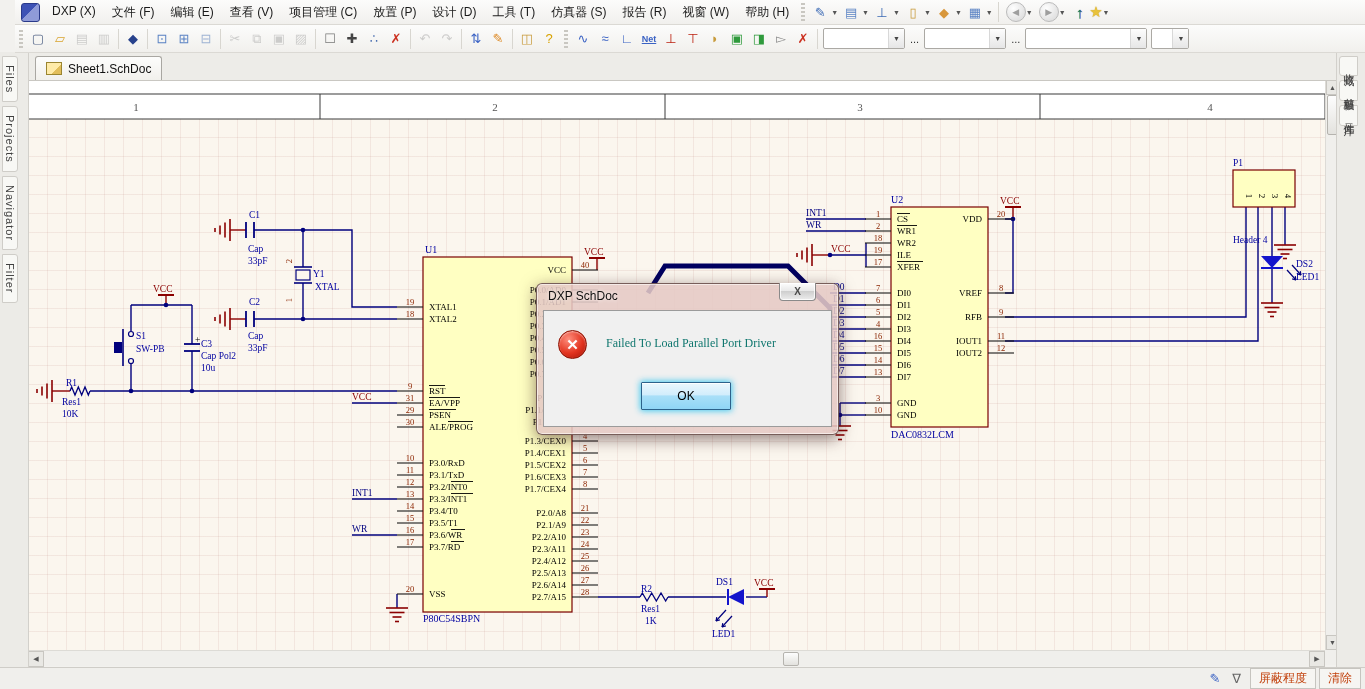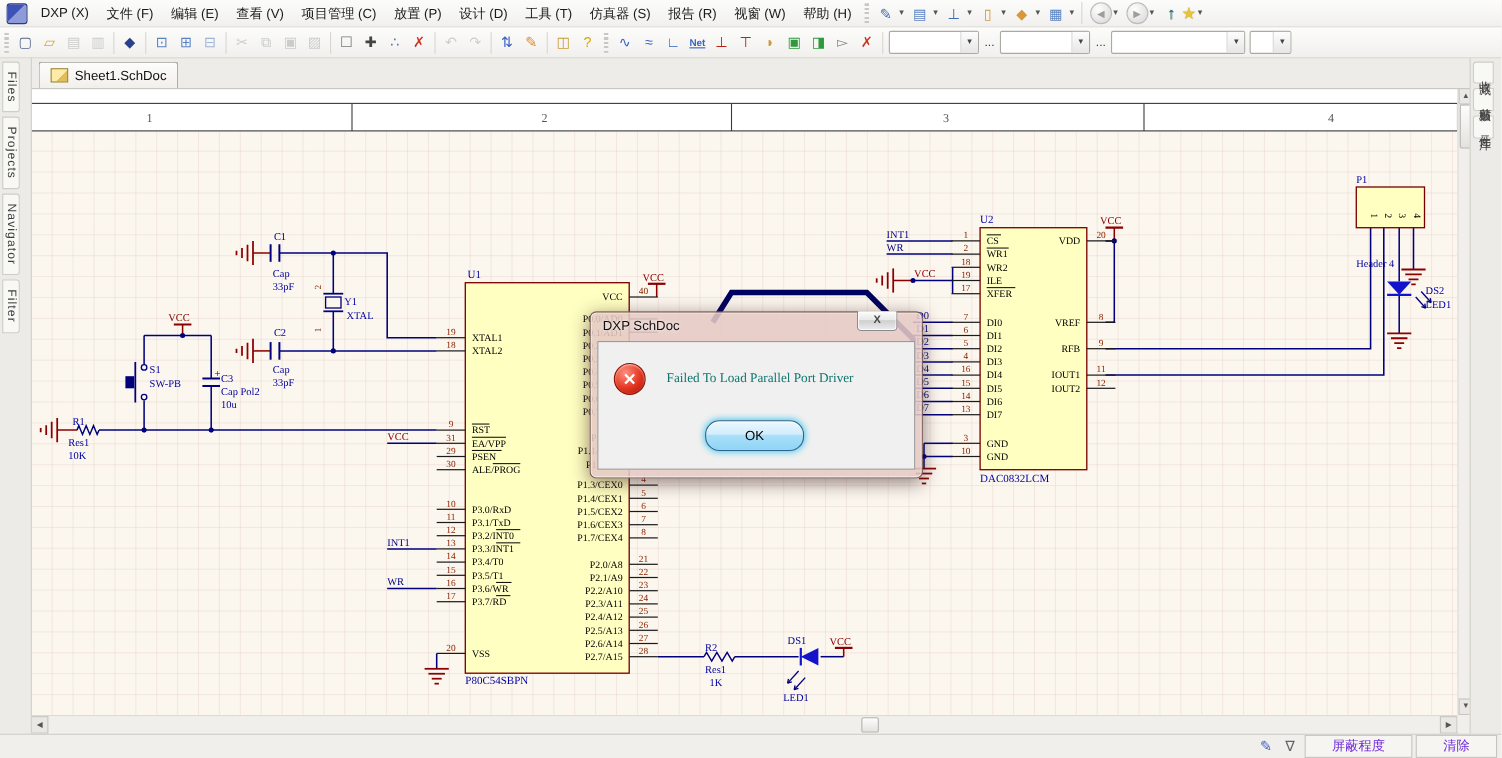--- a/index.html
+++ b/index.html
@@ -1,20 +1,20 @@
 <!DOCTYPE html>
 <html><head>
 <meta charset="utf-8">
 <style>
   html,body{margin:0;padding:0;}
   body{width:1365px;height:689px;position:relative;overflow:hidden;
        font-family:"Liberation Sans", sans-serif;background:#F2F1EE;
        -webkit-font-smoothing:antialiased;}
   
-  .mrow{position:absolute;left:0;right:0;display:flex;align-items:center;
+  .mrow{position:absolute;left:15px;right:0;display:flex;align-items:center;
         background:linear-gradient(#FCFCFB,#F1F0ED);border-bottom:1px solid #DBD9D4;text-align:right;}
   #menubar{top:0;height:24px;z-index:20;}
   #toolbar2{top:25px;height:27px;z-index:20;}
   .menu-item{padding:2px 8px;font-size:12px;color:#1A1A1A;white-space:nowrap;cursor:default;}
   .logo{width:17px;height:17px;border-radius:3px;margin:0 4px 0 6px;
         background:linear-gradient(135deg,#3D52B5 45%,#8F9BD8 46%);
         border:1px solid #2A3A8A;position:relative;}
   .grip{width:4px;height:18px;margin:0 4px;
         background:repeating-linear-gradient(180deg,#C9C7C1 0 2px,transparent 2px 4px);}
   .vsep{width:1px;height:20px;background:#D8D6D0;margin:0 3px;}
@@ -67,22 +67,22 @@
   #vscroll{left:1325px;top:80px;width:12px;height:570px;border-left:1px solid #DDDBD6;}
   .sb-arrow{position:absolute;background:#E9E8E4;border:1px solid #C8C6C1;color:#555;
             font-size:7px;display:flex;align-items:center;justify-content:center;}
   .sb-thumb{position:absolute;background:linear-gradient(#FDFDFD,#E3E2DE);
             border:1px solid #B5B3AE;border-radius:2px;}
   #corner{left:1325px;top:650px;width:12px;height:15px;}
   
   #statusbar{position:absolute;left:0;bottom:0;width:1365px;height:22px;background:#F0EFEC;
              border-top:1px solid #CFCDC8;display:flex;align-items:center;
              justify-content:flex-end;z-index:20;padding-right:4px;box-sizing:border-box;}
-  .sbtn{border:1px solid #C6C4BF;background:#F6F5F2;padding:1px 24px;font-size:12px;
-        color:#6d28d9;margin-left:3px;}
+  .sbtn{border:1px solid #C6C4BF;background:#F6F5F2;padding:1px 8px;font-size:12px;
+        color:#c2410c;margin-left:3px;}
   .sicon{font-size:13px;margin:0 6px;}
   
   #dxp-dialog{position:absolute;left:536px;top:283px;width:301px;height:150px;z-index:50;
       border-radius:6px;background:rgba(229,202,197,0.88);
       border:1px solid rgba(100,75,70,0.85);
       box-shadow:0 4px 16px rgba(60,30,30,0.55), inset 0 0 0 1px rgba(255,255,255,0.55);}
   #dlg-title{position:absolute;left:11px;top:5px;font-size:12px;color:#101010;
       text-shadow:0 0 4px rgba(255,255,255,0.9);}
   #dlg-close{position:absolute;left:242px;top:-1px;width:35px;height:17px;
       border:1px solid #8A8A8A;border-top:none;border-radius:0 0 4px 4px;
@@ -90,21 +90,21 @@
       color:#4A4A4A;font-size:10px;font-weight:bold;display:flex;align-items:center;
       justify-content:center;box-shadow:inset 0 0 0 1px rgba(255,255,255,0.8);}
   #dlg-client{position:absolute;left:6px;top:26px;right:6px;bottom:7px;background:#F0F0F0;
       border:1px solid #9B9B9B;}
   #err-icon{position:absolute;left:14px;top:19px;width:27px;height:27px;border-radius:50%;
       background:radial-gradient(circle at 35% 30%,#FF8F7E,#E23420 55%,#A31104);
       border:1px solid #8C1000;box-shadow:inset 0 1px 2px rgba(255,255,255,0.6);
       color:#fff;font-weight:bold;font-size:15px;display:flex;align-items:center;
       justify-content:center;}
   #dlg-msg{position:absolute;left:62px;top:25px;width:225px;font-size:12px;color:#0f766e;font-family:Liberation Serif, serif;}
-  #dlg-ok{position:absolute;left:97px;top:71px;width:88px;height:26px;border-radius:13px;
+  #dlg-ok{position:absolute;left:97px;top:71px;width:88px;height:26px;border-radius:1px;
       border:1px solid #2C628B;font-size:12px;color:#000;
       background:linear-gradient(#EBF7FD,#D2EDFC 45%,#A9DFF8 50%,#8FD5F6);
       box-shadow:0 0 6px 1px rgba(61,200,240,0.95), inset 0 1px 0 rgba(255,255,255,0.9);
       display:flex;align-items:center;justify-content:center;text-align:right;}
 </style>
 </head>
 <body>
 
 <div id="menubar" class="mrow">
   <span class="logo"></span>

